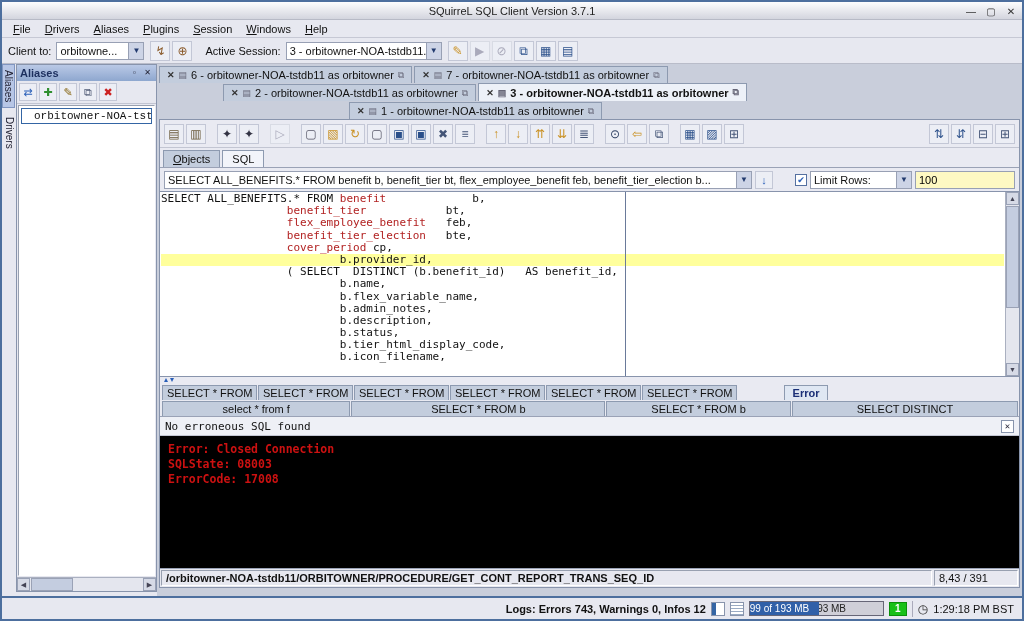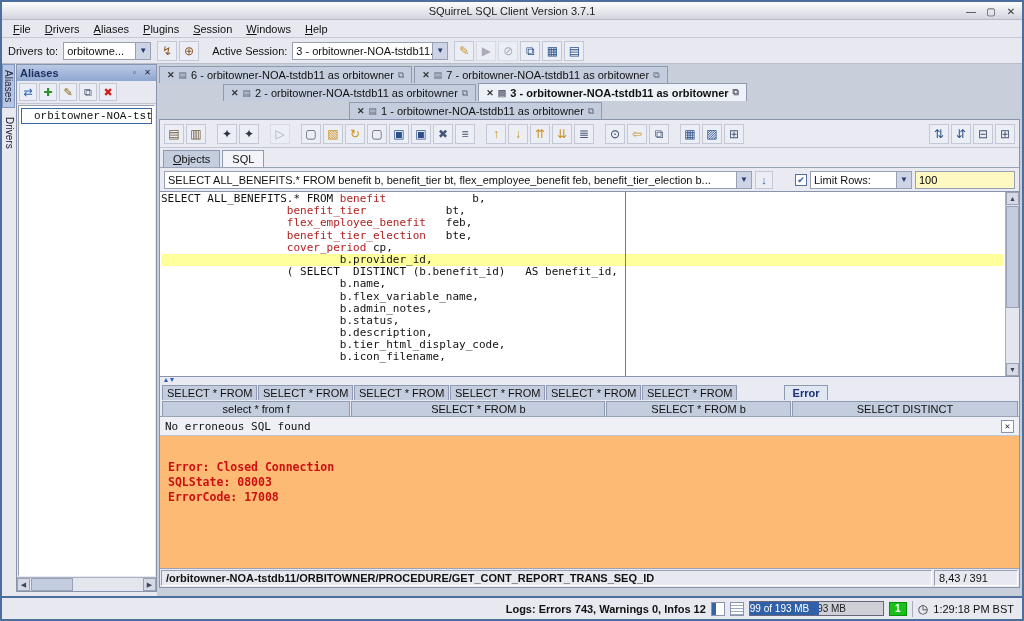--- a/index.html
+++ b/index.html
@@ -105,21 +105,21 @@
   .res-row1 .rtab:last-child{width:44px;margin-left:46px;}
   .rtab.ractive{background:#dfe7f3;color:#1a2f77;font-weight:bold;}
   .res-row2 .rtab:nth-child(1){width:190px;}
   .res-row2 .rtab:nth-child(2){width:256px;}
   .res-row2 .rtab:nth-child(3){width:186px;}
   .res-row2 .rtab:nth-child(4){width:228px;}
   .msg-bar{height:20px;background:#eef0f6;border-top:1px solid #9aa2b6;border-bottom:1px solid #c2c5d2;
     display:flex;align-items:center;padding:0 5px;font-family:"DejaVu Sans Mono",monospace;font-size:11px;flex:none;}
   .msg-close{margin-left:auto;width:13px;height:13px;border:1px solid #8894ac;background:#fff;
     font-size:9px;line-height:11px;text-align:center;color:#334;}
-  .error-area{flex:1;background:#fdba74;padding:24px 8px;overflow:hidden;min-height:0;}
+  .error-area{flex:1;background:#000000;padding:6px 8px;overflow:hidden;min-height:0;}
   .errline{font-family:"DejaVu Sans Mono",monospace;font-weight:bold;color:#cc1111;font-size:11.5px;line-height:15px;}
   .session-status{height:19px;display:flex;border-top:1px solid #9aa2b6;background:#e7e8f0;flex:none;}
   .ss-cell{border:1px solid;border-color:#98a0b0 #fff #fff #98a0b0;margin:1px;line-height:14px;
     padding:0 4px;white-space:nowrap;overflow:hidden;}
   .ss-path{flex:1;font-weight:bold;}
   .ss-pos{width:84px;}
   
   .bottombar{position:absolute;left:0;right:0;bottom:0;height:23px;border-top:2px solid #4d6f9e;
     background:#e7e8f0;display:flex;align-items:center;gap:5px;padding:0 8px;}
   .bb-spacer{flex:1;}
@@ -154,21 +154,21 @@
       <span class="menu-item"><u>F</u>ile</span>
       <span class="menu-item"><u>D</u>rivers</span>
       <span class="menu-item"><u>A</u>liases</span>
       <span class="menu-item"><u>P</u>lugins</span>
       <span class="menu-item"><u>S</u>ession</span>
       <span class="menu-item"><u>W</u>indows</span>
       <span class="menu-item"><u>H</u>elp</span>
     </div>
 
   <div class="main-toolbar">
-    <span class="tb-label">Drivers to:</span>
+    <span class="tb-label">Client to:</span>
     <span class="combo">
       <span class="cfield w72">orbitowne...</span>
       <span class="carrow">▼</span>
     </span>
     <span style="display:inline-flex;gap:2px;margin-left:3px;">
         <span class="iconbtn" style="color: rgb(138, 90, 42);">↯</span>
         <span class="iconbtn" style="color: rgb(138, 90, 42);">⊕</span>
       </span>
     <span class="tb-sep"></span>
     <span class="tb-label">Active Session:</span>
@@ -327,22 +327,22 @@
             <div class="codeline"><span>SELECT ALL_BENEFITS.* FROM </span><span class="tok-red">benefit</span><span>             b,</span></div>
             <div class="codeline"><span>                   </span><span class="tok-red">benefit_tier</span><span>            bt,</span></div>
             <div class="codeline"><span>                   </span><span class="tok-red">flex_employee_benefit</span><span>   feb,</span></div>
             <div class="codeline"><span>                   </span><span class="tok-red">benefit_tier_election</span><span>   bte,</span></div>
             <div class="codeline"><span>                   </span><span class="tok-red">cover_period</span><span> cp,</span></div>
             <div class="codeline hl"><span>                           b.provider_id,</span></div>
             <div class="codeline"><span>                   ( SELECT  DISTINCT (b.benefit_id)   AS benefit_id,</span></div>
             <div class="codeline"><span>                           b.name,</span></div>
             <div class="codeline"><span>                           b.flex_variable_name,</span></div>
             <div class="codeline"><span>                           b.admin_notes,</span></div>
+            <div class="codeline"><span>                           b.description,</span></div>
             <div class="codeline"><span>                           b.status,</span></div>
-            <div class="codeline"><span>                           b.description,</span></div>
             <div class="codeline"><span>                           b.tier_html_display_code,</span></div>
             <div class="codeline"><span>                           b.icon_filename,</span></div>
           </div>
         <div class="col-guide"></div>
         <div class="vscroll">
           <span class="sbbtn sb-up">▲</span>
           <span class="sb-thumb"></span>
           <span class="sbbtn sb-down">▼</span>
         </div>
       </div>

